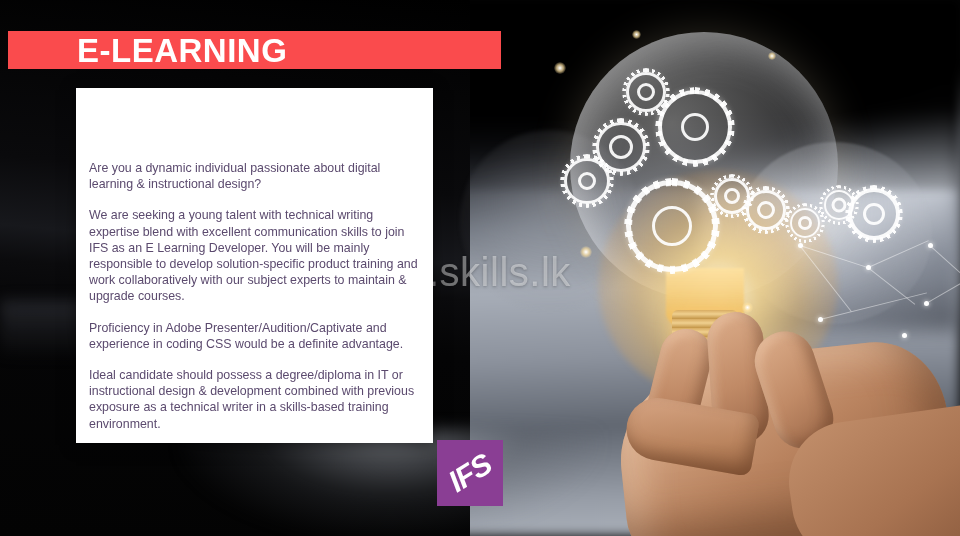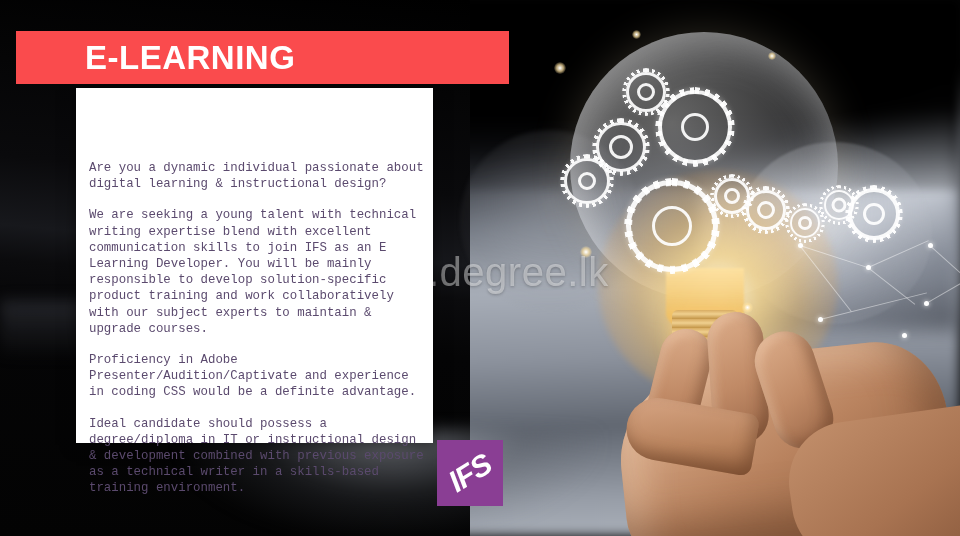--- a/index.html
+++ b/index.html
@@ -252,22 +252,22 @@
     right: -30px; bottom: -20px;
     width: 200px; height: 140px;
     border-radius: 60px 0 0 60px;
     background: linear-gradient(150deg, #c3906c 0%, #a87351 60%, #8a5a3d 100%);
     transform: rotate(-8deg);
   }
 
   
   .banner-red {
     position: absolute;
-    left: 16px; top: 31px;
-    width: 493px; height: 53px;
+    left: 8px; top: 31px;
+    width: 493px; height: 38px;
     background: #fa4b4d;
     display: flex;
     align-items: center;
   }
   .banner-red .title {
     color: #ffffff;
     font-size: 33px;
     font-weight: bold;
     letter-spacing: 0.5px;
     margin-left: 69px;
@@ -296,21 +296,20 @@
     position: absolute;
     left: 76px; top: 88px;
     width: 357px; height: 355px;
     background: #ffffff;
     box-shadow: 0 2px 14px rgba(0,0,0,0.5);
   }
   .card-body {
     position: absolute;
     left: 13px; top: 72px;
     right: 8px;
-    font-family: Liberation Mono, monospace;
   }
   .card-body p {
     margin: 0 0 15px 0;
     color: #5b4a6e;
     font-size: 12.4px;
     line-height: 16.2px;
   }
   .card-body p:last-child { margin-bottom: 0; }
 
   
@@ -437,21 +436,21 @@
 
   <div class="hand">
     <div class="palm"></div>
     <div class="finger" style="left:52px;  top:28px;  width:52px;  height:120px; transform:rotate(14deg);"></div>
     <div class="finger" style="left:110px; top:12px;  width:56px;  height:132px; transform:rotate(-4deg);"></div>
     <div class="finger" style="left:164px; top:30px;  width:60px;  height:120px; transform:rotate(-18deg);"></div>
     <div class="thumb"></div>
     <div class="wrist"></div>
   </div>
 
-  <div class="watermark">.degree.lk</div>
+  <div class="watermark">.skills.lk</div>
 
   <div class="card">
     <div class="card-body">
       <p>Are you a dynamic individual passionate about digital learning &amp; instructional design?</p>
       <p>We are seeking a young talent with technical writing expertise blend with excellent communication skills to join IFS as an E Learning Developer. You will be mainly responsible to develop solution-specific product training and work collaboratively with our subject experts to maintain &amp; upgrade courses.</p>
       <p>Proficiency in Adobe Presenter/Audition/Captivate and experience in coding CSS would be a definite advantage.</p>
       <p>Ideal candidate should possess a degree/diploma in IT or instructional design &amp; development combined with previous exposure as a technical writer in a skills-based training environment.</p>
     </div>
   </div>
 

